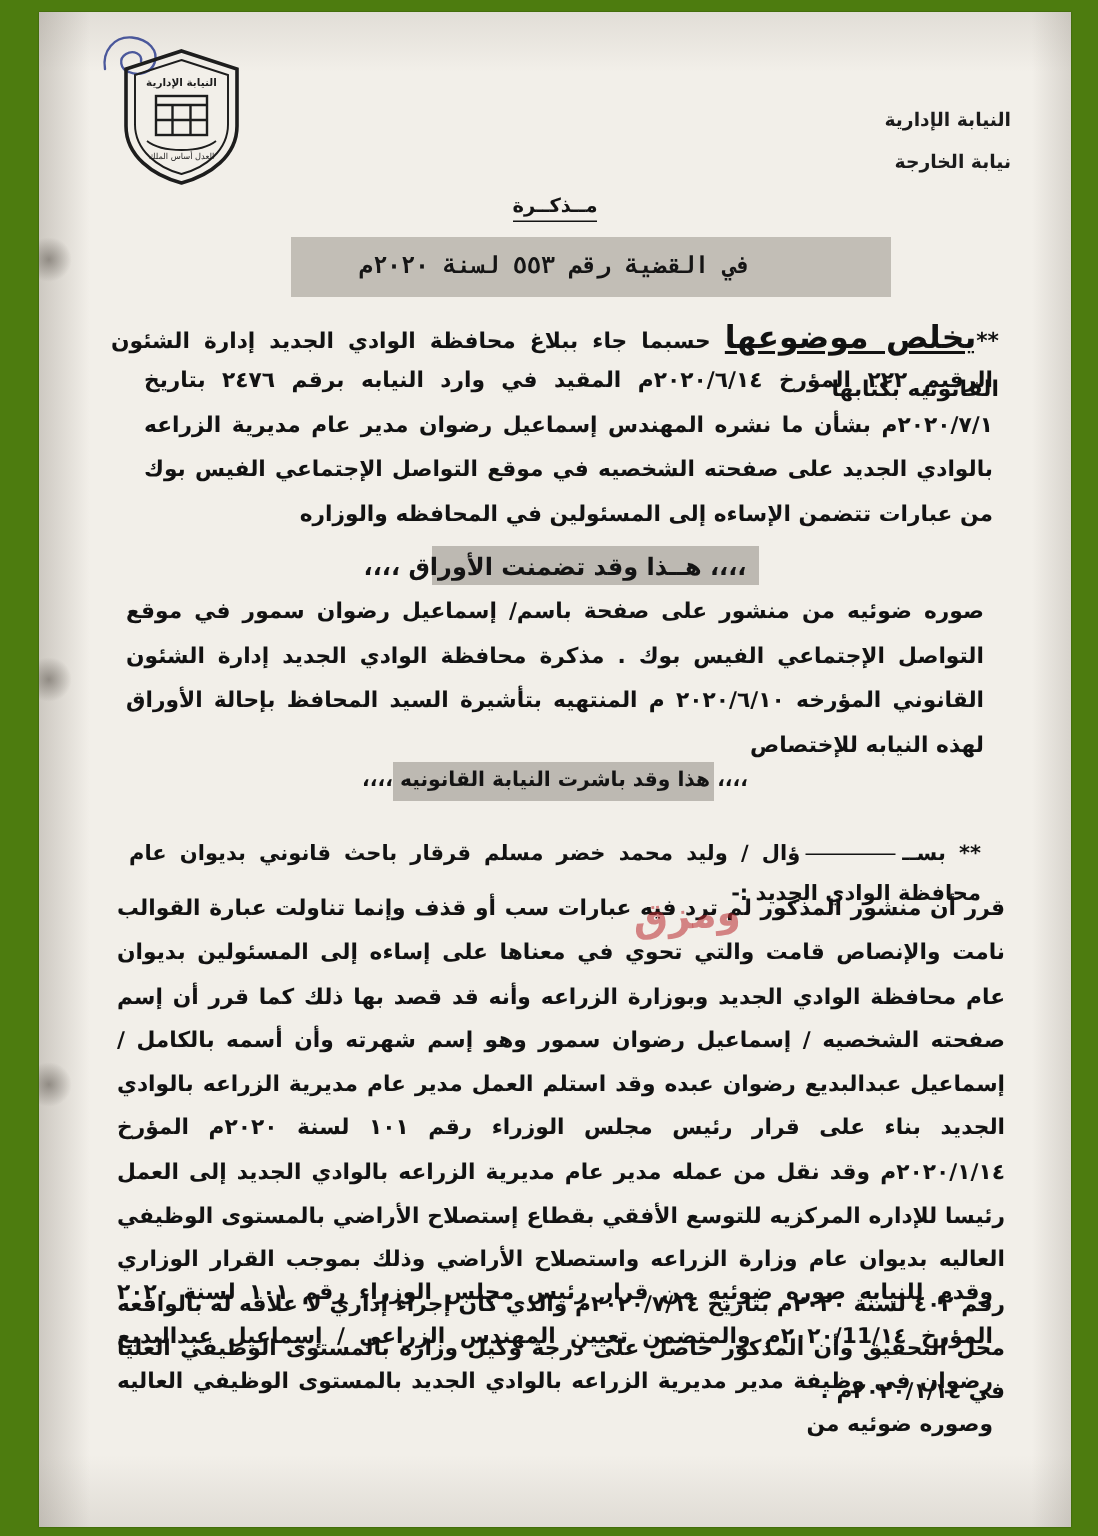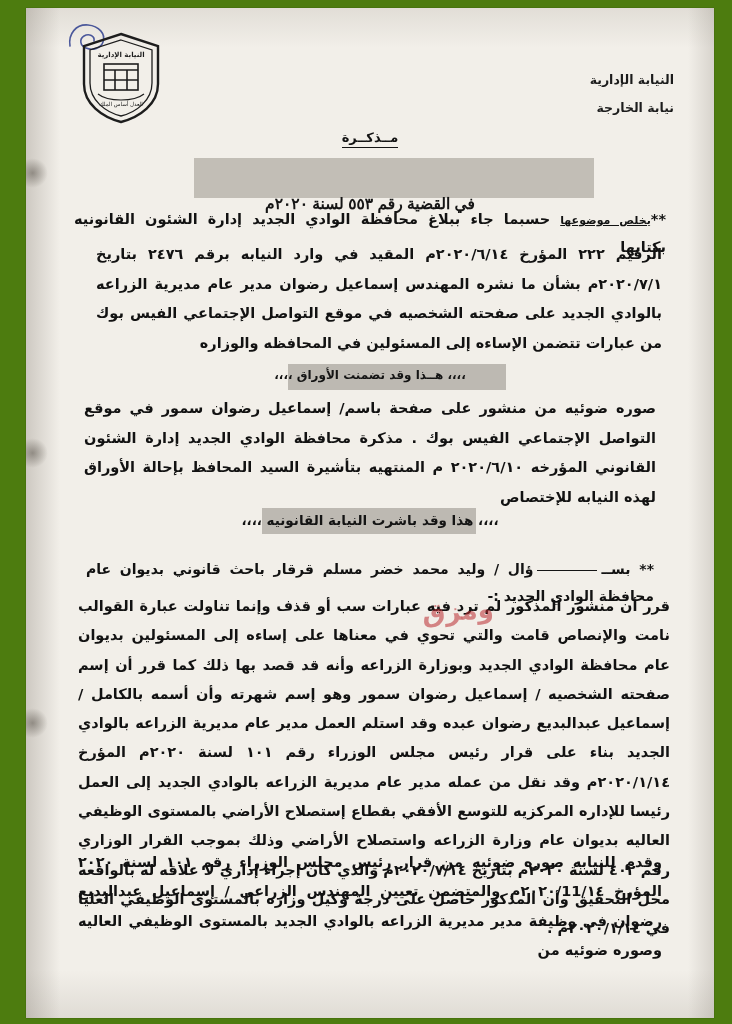--- a/index.html
+++ b/index.html
@@ -101,47 +101,46 @@
     width: 400px;
     height: 40px;
     background: #bdb8b0;
     opacity: .9;
   }
   .case-line {
     position: absolute;
     left: 0; right: 0;
     top: 160px;
     text-align: center;
-    font-family: Liberation Sans, sans-serif;
+    font-family: Liberation Mono, monospace;
     font-weight: bold;
     font-size: 15.5px;
     color: #151515;
     letter-spacing: .3px;
-    margin-top: 27px;
   }
 
   
   .para {
     position: absolute;
     font-family: "DejaVu Sans", sans-serif;
     color: #121212;
     font-weight: bold;
     line-height: 1.95;
     text-align: justify;
     text-justify: inter-word;
   }
 
   .p-subject {
     right: 48px;
     left: 48px;
     top: 197px;
     font-size: 14.5px;
   }
   .p-subject .lead {
-    font-size: 11px;
+    font-size: 21px;
   }
 
   .p-body1 {
     right: 52px;
     left: 52px;
     top: 232px;
     font-size: 14.5px;
     line-height: 2.05;
     margin-left: 18px;
   }
@@ -156,21 +155,21 @@
     background: #b9b4ac;
     opacity: .92;
   }
   .band2-text {
     position: absolute;
     left: 0; right: 0;
     top: 360px;
     text-align: center;
     font-family: "DejaVu Sans", sans-serif;
     font-weight: bold;
-    font-size: 12px;
+    font-size: 16px;
     color: #141414;
   }
 
   .p-docs {
     right: 58px;
     left: 58px;
     top: 386px;
     font-size: 14.5px;
     line-height: 2.05;
   }

